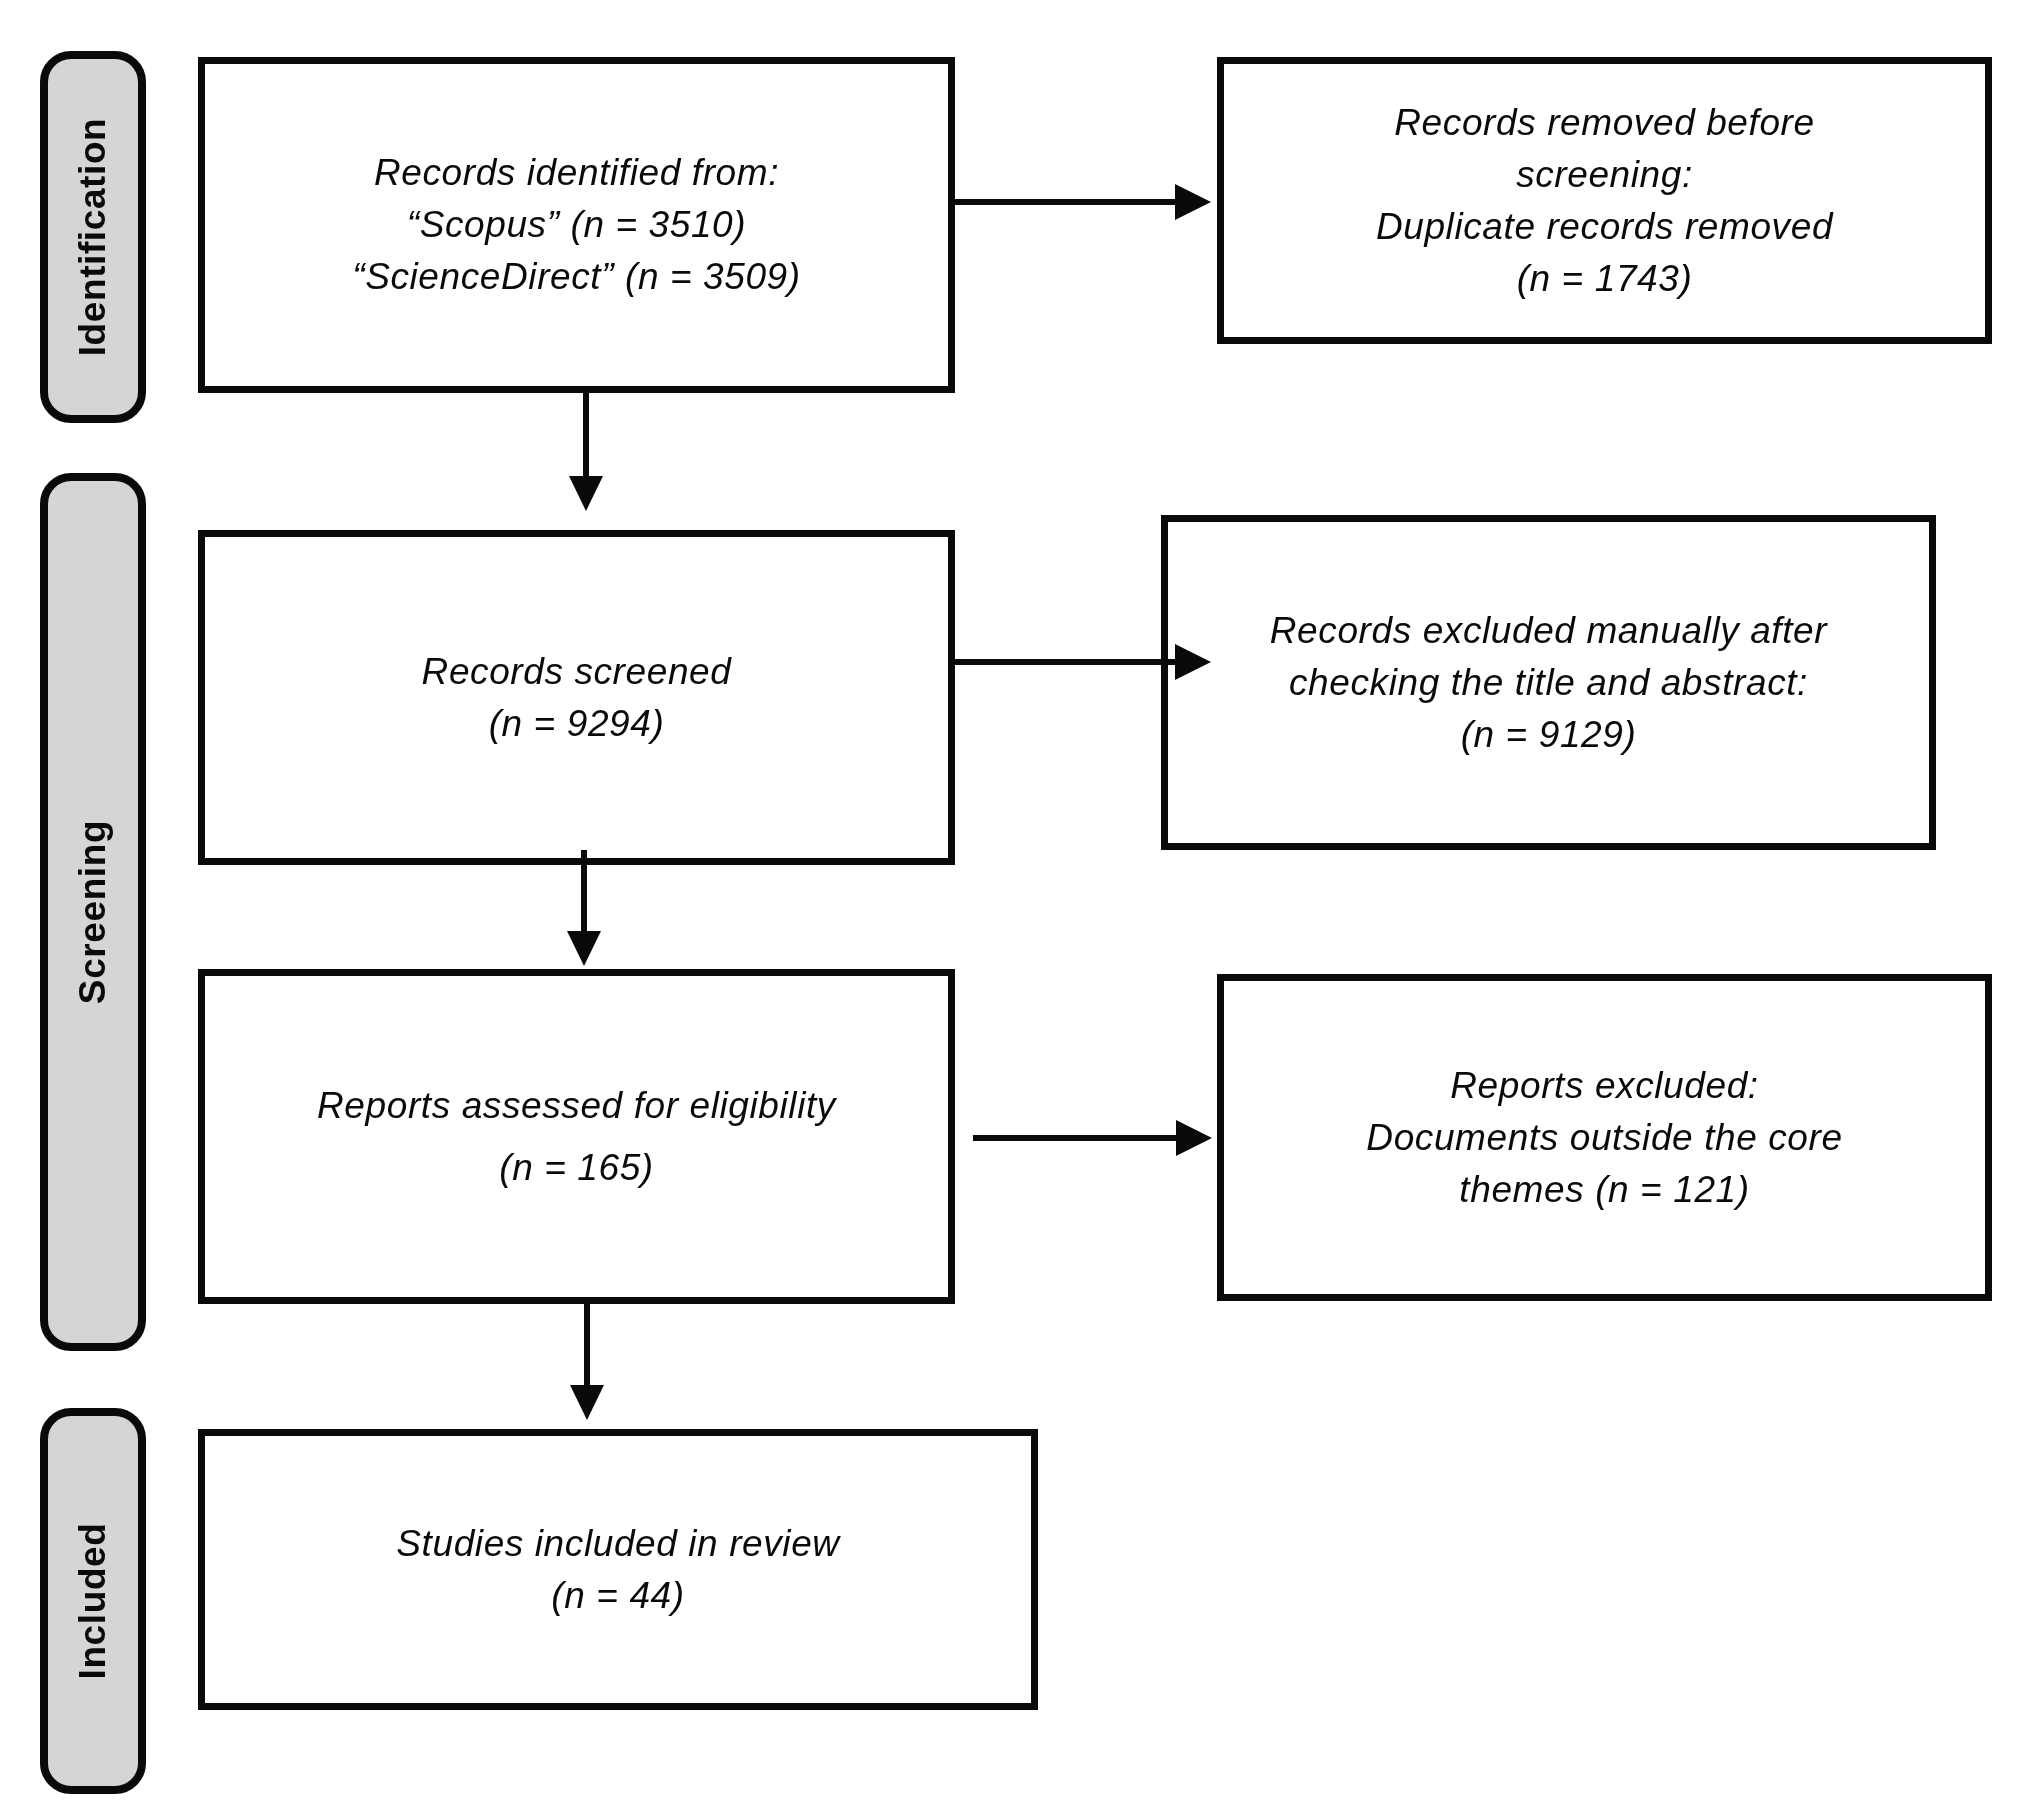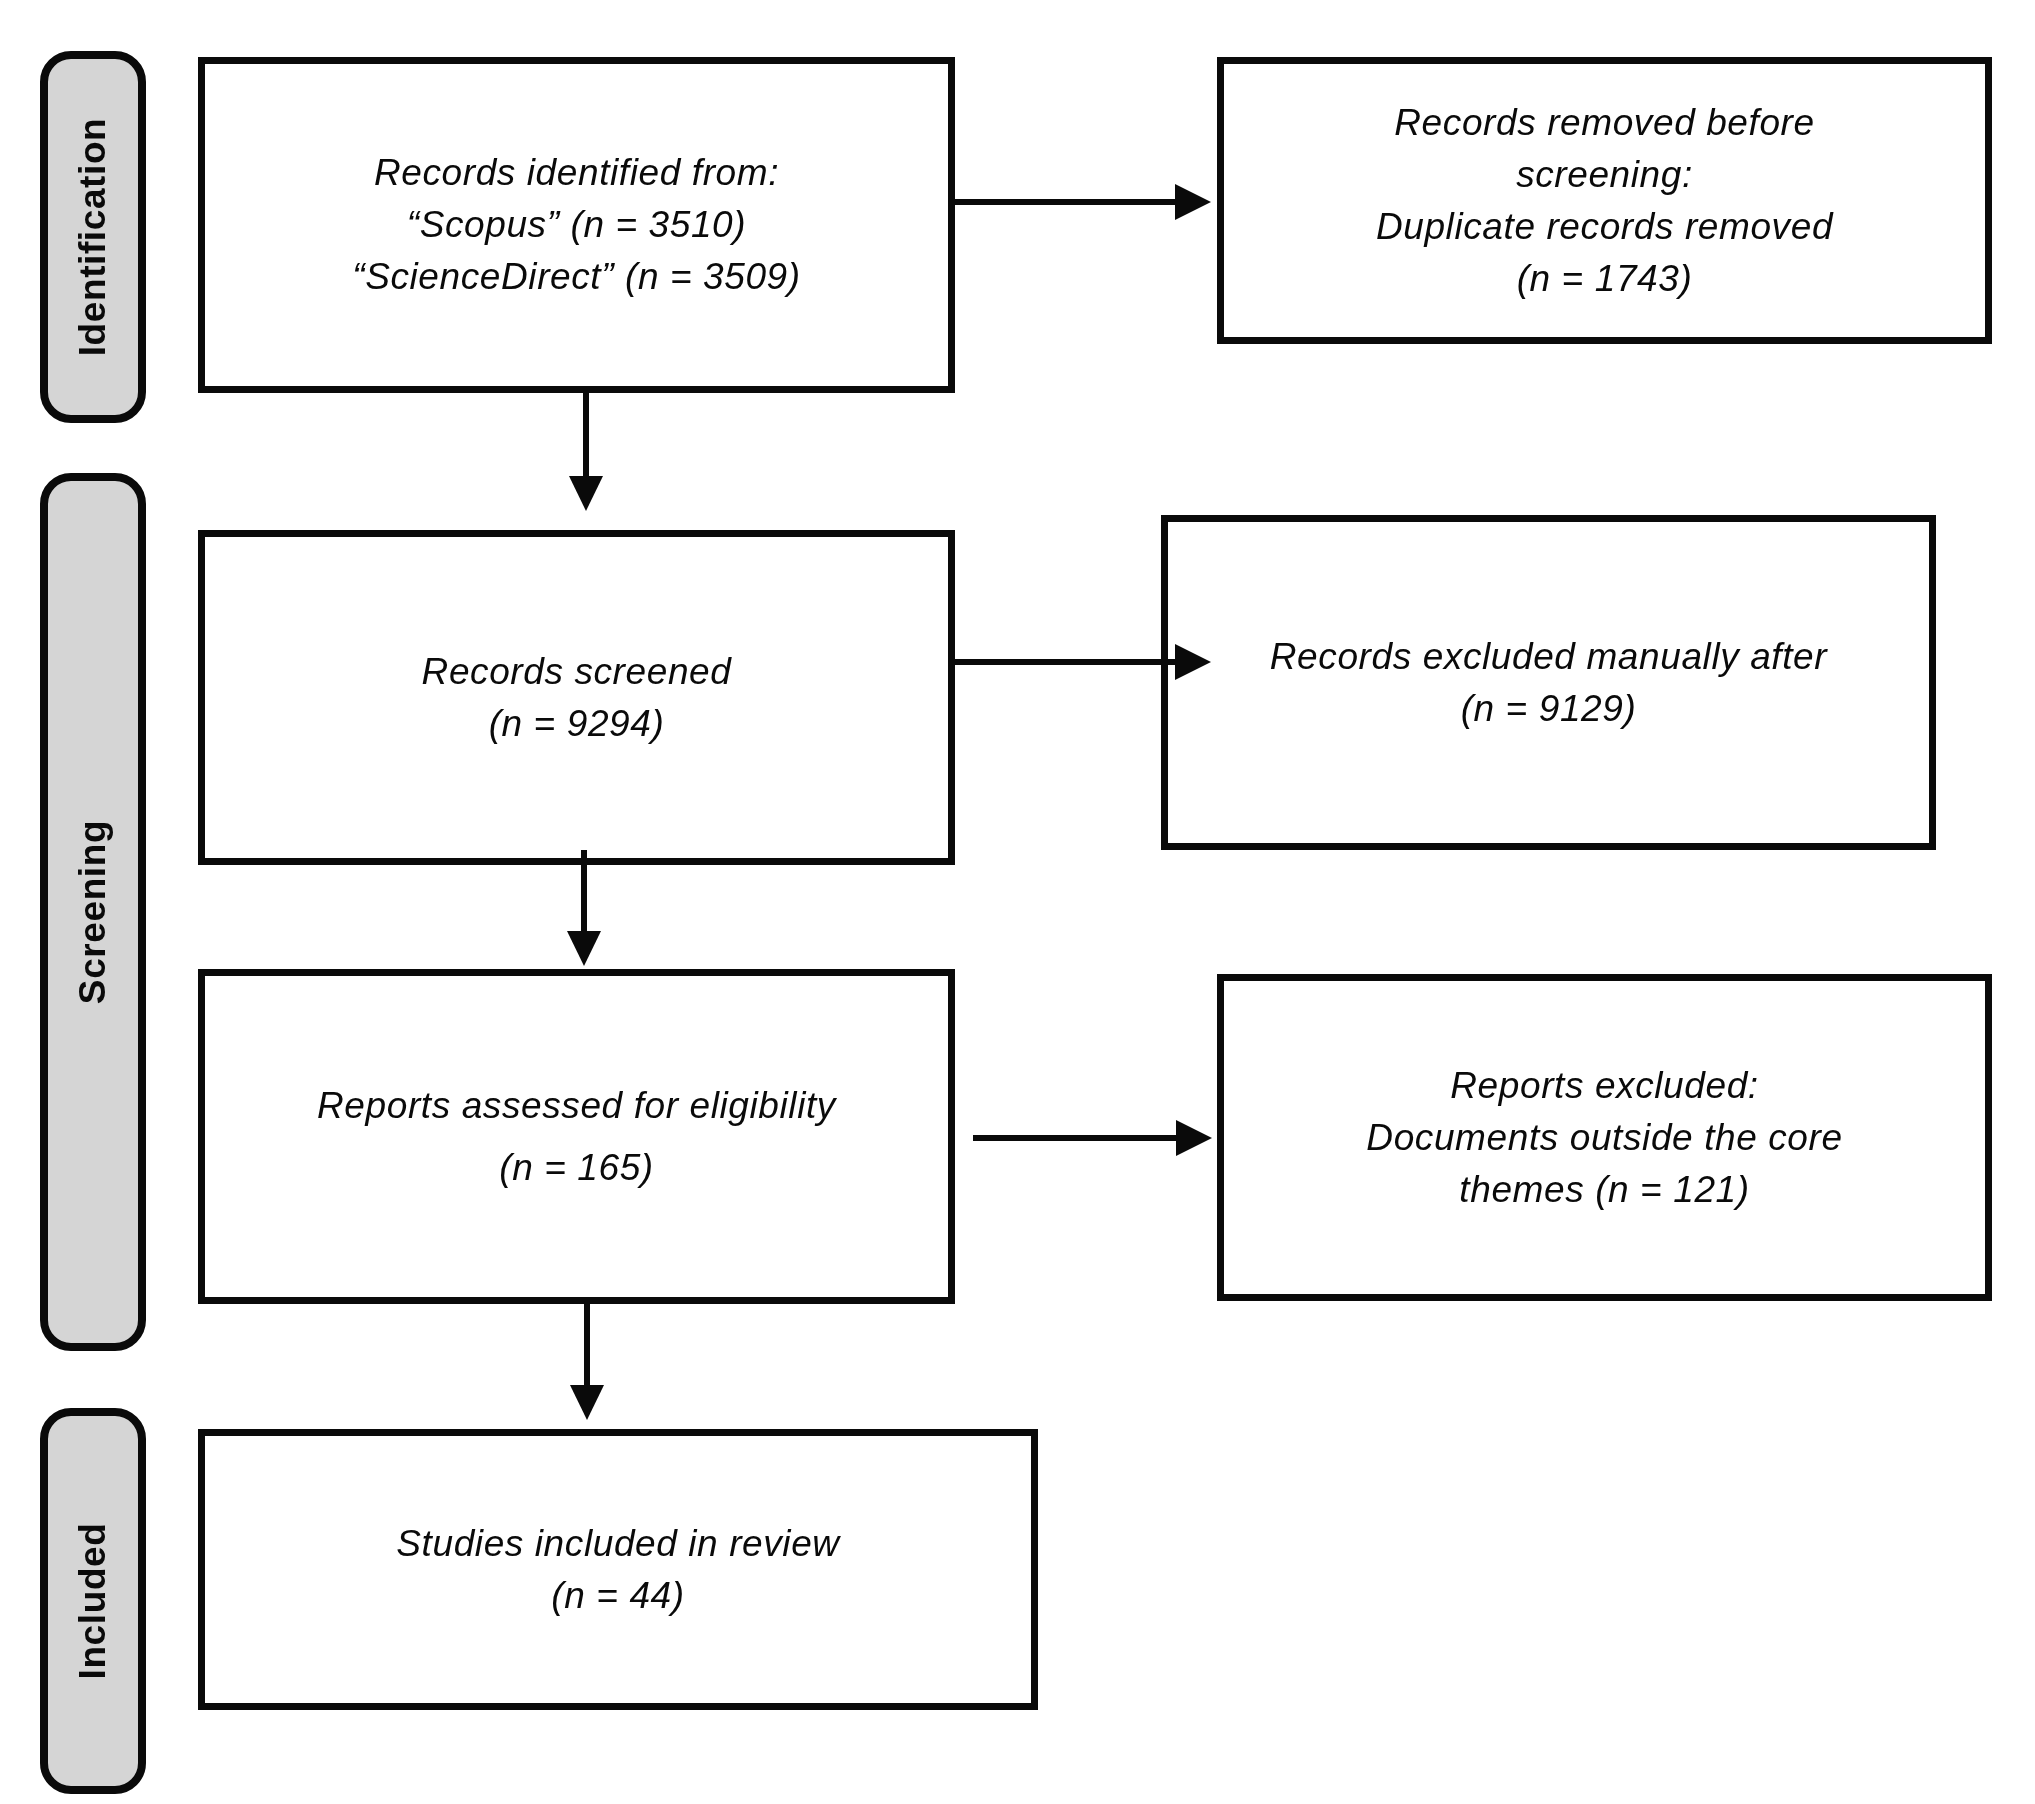--- a/index.html
+++ b/index.html
@@ -113,20 +113,21 @@
     <span>Duplicate records removed</span>
     <span>(n = 1743)</span>
   </div>
 
   <div class="fbox" id="box-screened">
     <span>Records screened</span>
     <span>(n = 9294)</span>
   </div>
   <div class="fbox" id="box-excluded-manual">
     <span>Records excluded manually after</span>
+    <span>checking the title and abstract:</span>
     <span>(n = 9129)</span>
   </div>
 
   <div class="fbox" id="box-assessed">
     <span>Reports assessed for eligibility</span>
     <span>(n = 165)</span>
   </div>
   <div class="fbox" id="box-reports-excluded">
     <span>Reports excluded:</span>
     <span>Documents outside the core</span>

